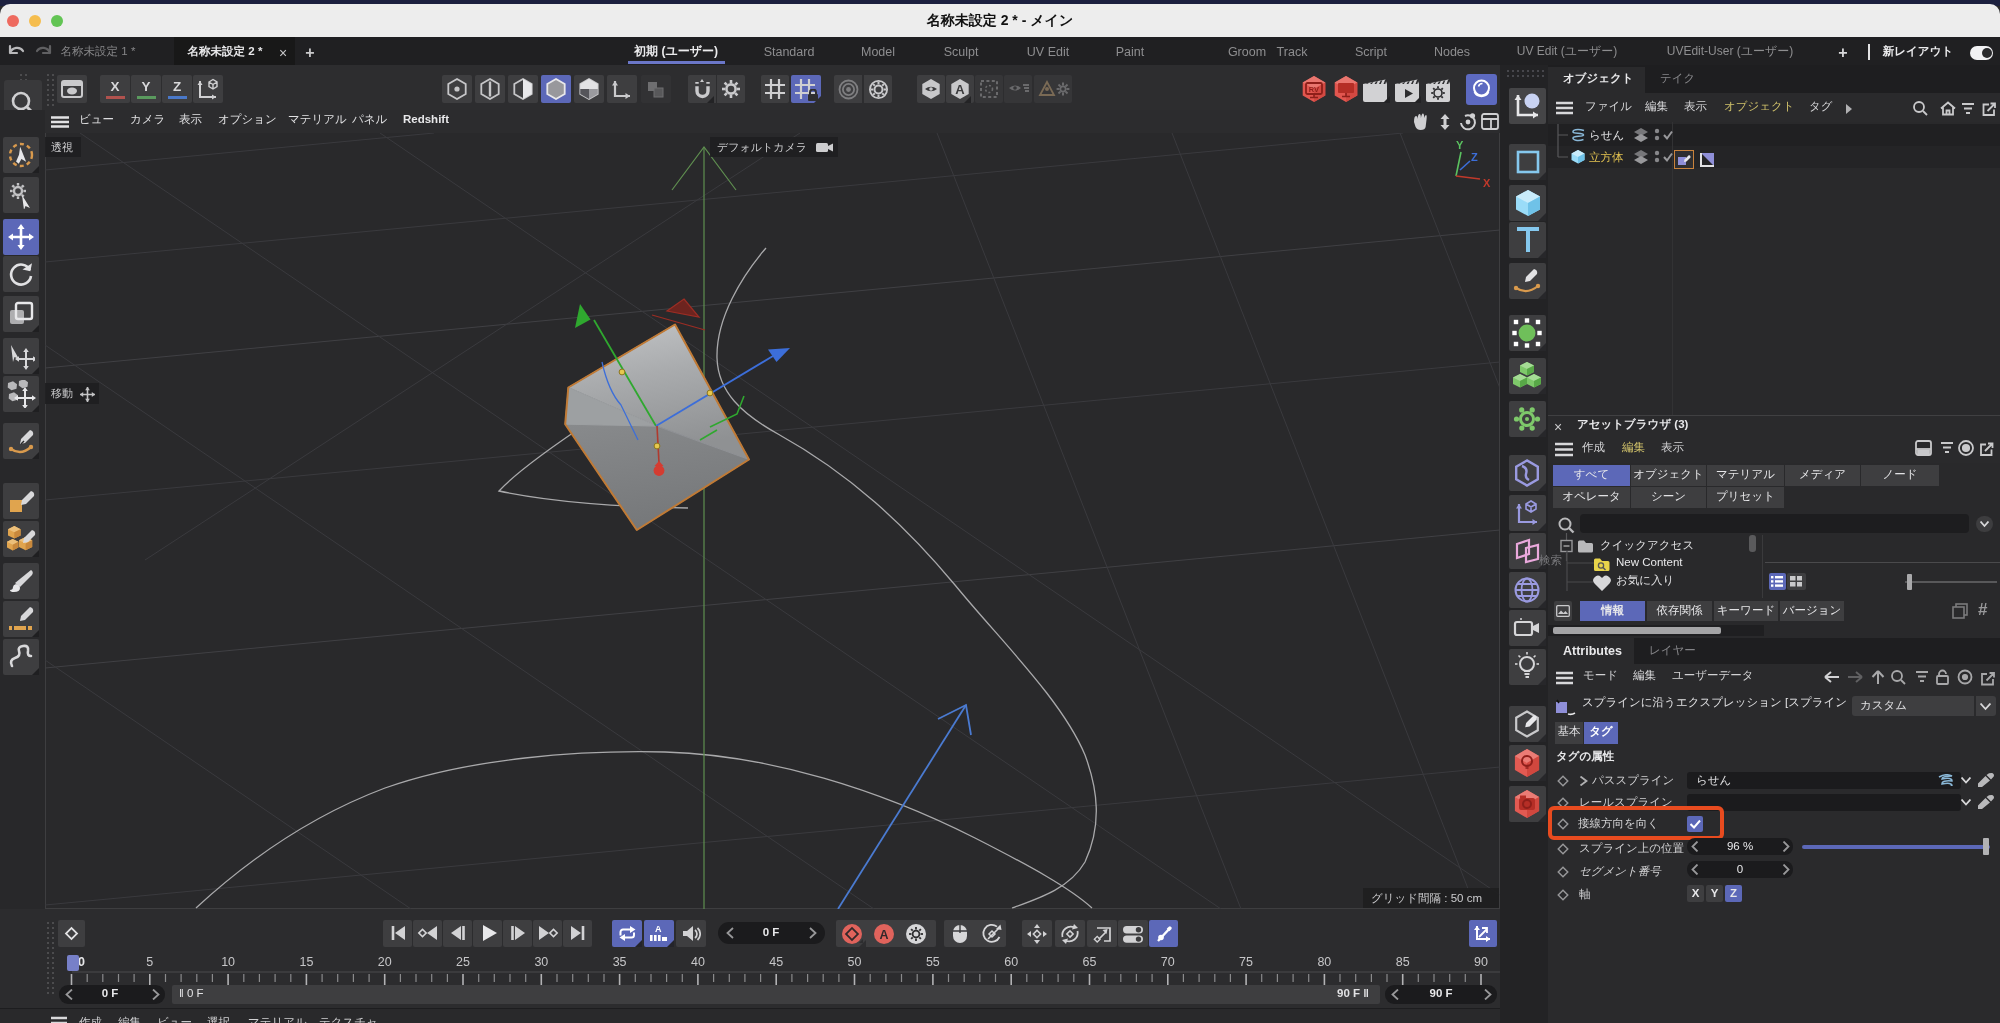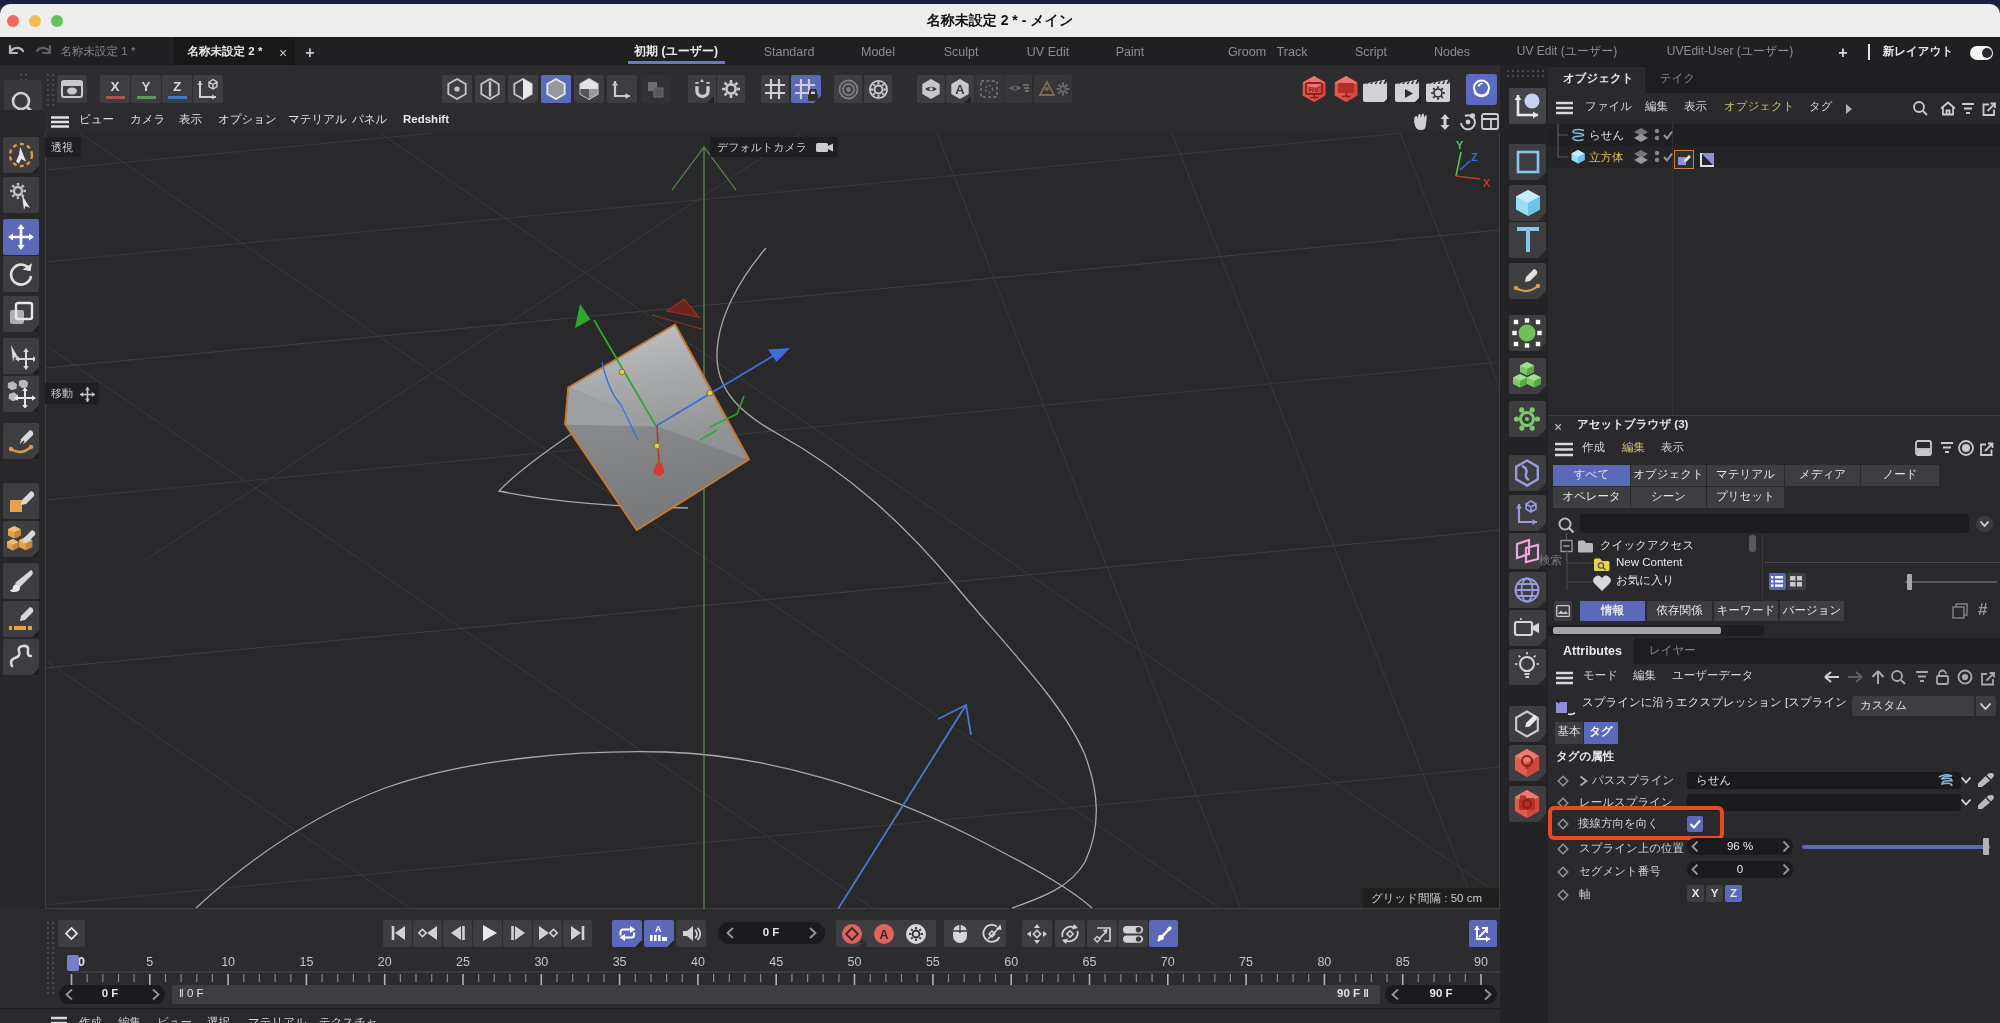--- a/index.html
+++ b/index.html
@@ -1026,21 +1026,21 @@
   </svg>
 <div class="t" style="left:1740px;top:840px;font-size:11.5px;color:#e8e8ea;font-weight:400;transform:translateX(-50%);">96 %</div>
 <svg style="position:absolute;left:1782px;top:841px;" width="8" height="11" viewBox="0 0 8 11">
     <path d="M1.5 0.5 l5 5 -5 5" stroke="#98989a" stroke-width="1.8" fill="none"></path>
   </svg>
 <div class="" style="left:1802px;top:845px;width:188px;height:3.5px;background:#5c68b8;border-radius:2px;"></div>
 <div class="" style="left:1983px;top:838px;width:6px;height:17px;background:#b2b2b4;border-radius:1px;"></div>
 <svg style="position:absolute;left:1557px;top:866px;" width="12" height="12" viewBox="0 0 12 12">
     <rect x="2.6" y="2.6" width="6.8" height="6.8" fill="none" stroke="#98989a" stroke-width="1.4" transform="rotate(45 6 6)"></rect>
   </svg>
-<div class="t" style="left:1579px;top:865px;font-size:11.5px;color:#d2d2d4;font-weight:400;">セグメント番号</div>
+<div class="t" style="left:1579px;top:865px;font-size:11.5px;color:#d2d2d4;font-weight:400;font-style:italic;">セグメント番号</div>
 <div class="" style="left:1687px;top:861px;width:106px;height:17px;background:#1b1b1d;border-radius:8px;"></div>
 <svg style="position:absolute;left:1691px;top:864px;" width="8" height="11" viewBox="0 0 8 11">
     <path d="M6.5 0.5 l-5 5 5 5" stroke="#98989a" stroke-width="1.8" fill="none"></path>
   </svg>
 <div class="t" style="left:1740px;top:863px;font-size:11.5px;color:#e8e8ea;font-weight:400;transform:translateX(-50%);">0</div>
 <svg style="position:absolute;left:1782px;top:864px;" width="8" height="11" viewBox="0 0 8 11">
     <path d="M1.5 0.5 l5 5 -5 5" stroke="#98989a" stroke-width="1.8" fill="none"></path>
   </svg>
 <svg style="position:absolute;left:1557px;top:889px;" width="12" height="12" viewBox="0 0 12 12">
     <rect x="2.6" y="2.6" width="6.8" height="6.8" fill="none" stroke="#98989a" stroke-width="1.4" transform="rotate(45 6 6)"></rect>

